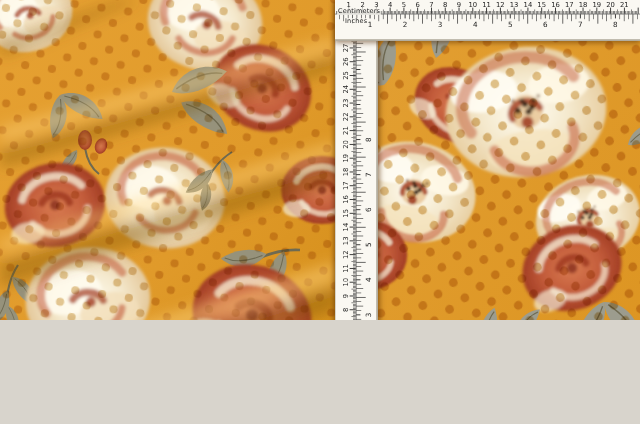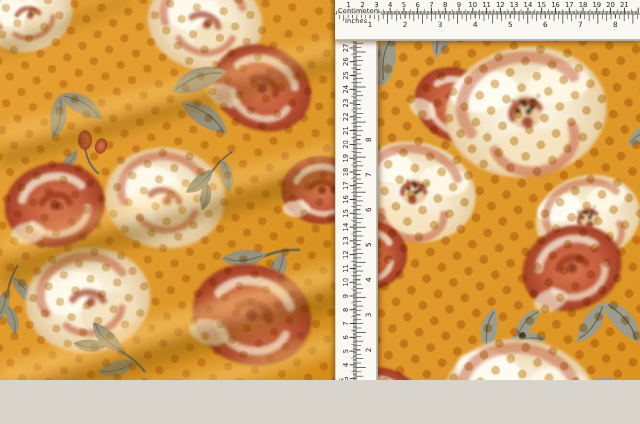--- a/index.html
+++ b/index.html
@@ -1,16 +1,16 @@
 <!DOCTYPE html>
 <html style="--mustard: #E09A2A; --dot: #B97A08; --rust: #C25B3A; --rust2: #A23D24; --cream: #F4EAD3; --leaf-sage: #96927B; --leaf-grey: #9C9C8E; --leaf-dark: #6E6A52; --stamen: #3A2817;"><head>
 <meta charset="utf-8">
 <style>
   html,body{margin:0;padding:0;background:#d8d4cc;font-family:"DejaVu Sans",sans-serif;}
-  #stage{position:relative;width:640px;height:380px;overflow:hidden;background:#E09A2A;}
+  #stage{position:relative;width:640px;height:320px;overflow:hidden;background:#E09A2A;}
   .panel{position:absolute;top:0;height:424px;}
   #panel-left{left:0;width:336px;}
   #panel-right{left:336px;width:304px;}
   .panel svg{display:block;width:100%;height:100%;}
 
   
   #ruler-v{position:absolute;left:335px;top:0;width:43px;height:424px;z-index:2;
            background:#FAF8F2;box-shadow:2px 0 5px rgba(80,40,0,.5),-2px 0 4px rgba(80,40,0,.35);}
   #ruler-h{position:absolute;left:335px;top:0;width:305px;height:41px;z-index:3;
            background:#FAF8F2;box-shadow:0 2px 5px rgba(80,40,0,.5);}

